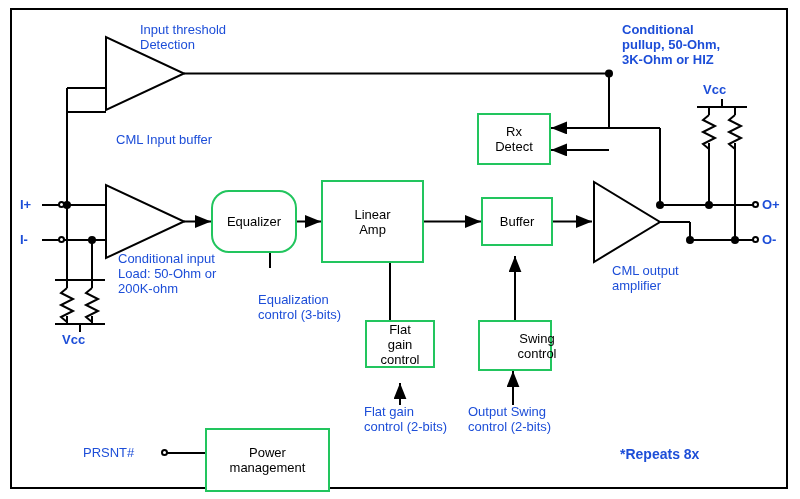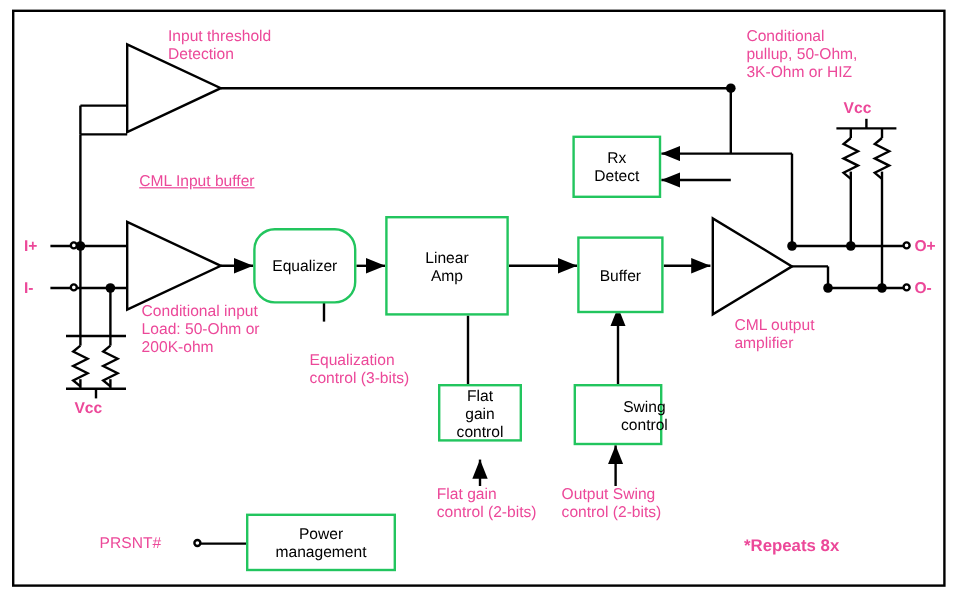--- a/index.html
+++ b/index.html
@@ -1,19 +1,19 @@
 <!DOCTYPE html>
 <html><head>
 <meta charset="utf-8">
 <style>
   html,body{margin:0;padding:0;background:#ffffff;}
   body{font-family:"Liberation Sans", sans-serif;}
   #root{position:relative;width:800px;height:499px;background:#ffffff;overflow:hidden;}
   #frame{position:absolute;left:10px;top:8px;width:778px;height:481px;border:2px solid #000;box-sizing:border-box;}
-  .lbl{position:absolute;font-size:13px;color:#ec4899;line-height:15px;white-space:pre;}
+  .lbl{position:absolute;font-size:13px;color:#1d4ed8;line-height:15px;white-space:pre;}
   .lbl.b{font-weight:bold;}
   .box{position:absolute;border:2px solid #22c55e;background:#fff;box-sizing:border-box;
        display:flex;align-items:center;justify-content:center;text-align:center;
        font-size:13px;line-height:15px;white-space:pre;color:#000;}
   svg{position:absolute;left:0;top:0;width:800px;height:499px;overflow:visible;}
   .port{position:absolute;width:7px;height:7px;border:2px solid #000;border-radius:50%;background:#fff;box-sizing:border-box;}
 </style>
 </head>
 <body>
 
@@ -108,44 +108,44 @@
 
   <div class="port" style="left:58px;top:201px;"></div>
   <div class="port" style="left:58px;top:236px;"></div>
   <div class="port" style="left:752px;top:201px;"></div>
   <div class="port" style="left:752px;top:236px;"></div>
   <div class="port" style="left:161px;top:449px;"></div>
 
   <div class="box" style="left:211px;top:190px;width:86px;height:63px;border-radius:18px;">Equalizer</div>
   <div class="box" style="left:321px;top:180px;width:103px;height:83px;">Linear
 Amp</div>
-  <div class="box" style="left:481px;top:197px;width:72px;height:64px;">Buffer</div>
+  <div class="box" style="left:481px;top:197px;width:72px;height:49px;">Buffer</div>
   <div class="box" style="left:477px;top:113px;width:74px;height:52px;">Rx
 Detect</div>
   <div class="box" style="left:365px;top:320px;width:70px;height:48px;">Flat
 gain
 control</div>
   <div class="box" style="left:478px;top:320px;width:74px;height:51px;padding-left:44px;">Swing
 control</div>
-  <div class="box" style="left:205px;top:428px;width:125px;height:48px;">Power
+  <div class="box" style="left:205px;top:428px;width:125px;height:64px;">Power
 management</div>
 
   <div class="lbl" style="left:140px;top:22px;">Input threshold
 Detection</div>
-  <div class="lbl" style="left:116px;top:143px;text-decoration:underline;">CML Input buffer</div>
+  <div class="lbl" style="left:116px;top:132px;">CML Input buffer</div>
   <div class="lbl" style="left:118px;top:251px;">Conditional input
 Load: 50-Ohm or
 200K-ohm</div>
   <div class="lbl" style="left:258px;top:292px;">Equalization
 control (3-bits)</div>
   <div class="lbl" style="left:364px;top:404px;">Flat gain
 control (2-bits)</div>
   <div class="lbl" style="left:468px;top:404px;">Output Swing
 control (2-bits)</div>
-  <div class="lbl" style="left:622px;top:22px;">Conditional
+  <div class="lbl" style="left:622px;top:22px;font-weight:bold;">Conditional
 pullup, 50-Ohm,
 3K-Ohm or HIZ</div>
   <div class="lbl" style="left:612px;top:263px;">CML output
 amplifier</div>
   <div class="lbl b" style="left:703px;top:82px;">Vcc</div>
   <div class="lbl b" style="left:62px;top:332px;">Vcc</div>
   <div class="lbl b" style="left:20px;top:197px;">I+</div>
   <div class="lbl b" style="left:20px;top:232px;">I-</div>
   <div class="lbl b" style="left:762px;top:197px;">O+</div>
   <div class="lbl b" style="left:762px;top:232px;">O-</div>

